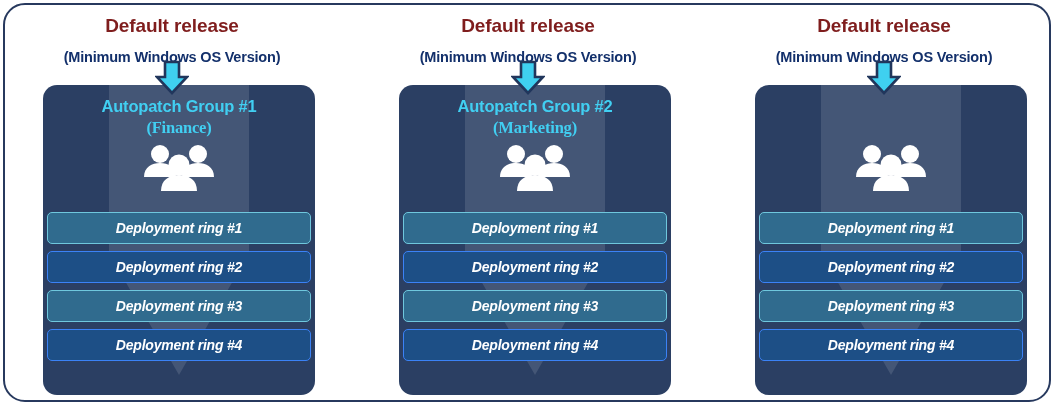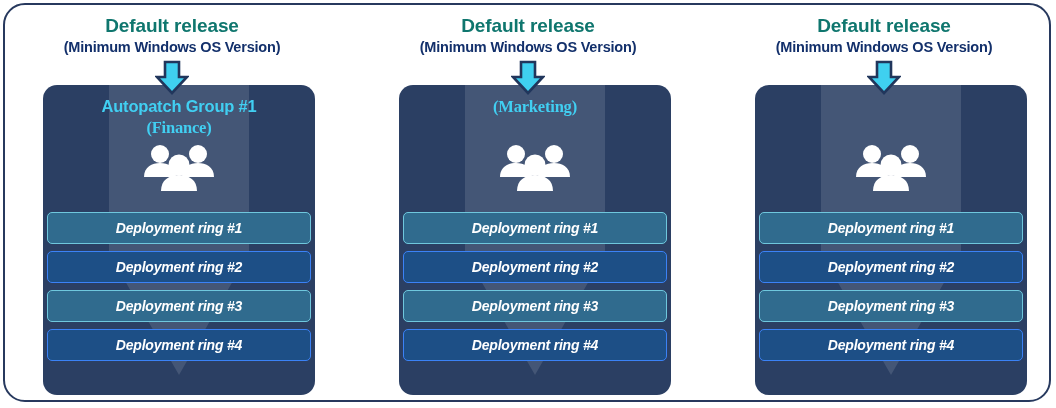--- a/index.html
+++ b/index.html
@@ -59,30 +59,30 @@
   .heading {
     position: absolute;
     left: 0;
     top: 14px;
     width: 290px;
     text-align: center;
   }
   .heading-title {
     font-size: 19px;
     font-weight: bold;
-    color: #0f766e;
+    color: #7f1d1d;
     letter-spacing: -0.1px;
     line-height: 23px;
   }
   .heading-sub {
     font-size: 14.5px;
     font-weight: bold;
     color: #13306b;
     line-height: 19px;
-    margin-top: 1px;
+    margin-top: 11px;
     letter-spacing: -0.2px;
   }
 
   
   .arrow-wrap {
     position: absolute;
     left: 50%;
     top: 60px;
     transform: translateX(-50%);
     width: 34px;
@@ -250,20 +250,21 @@
           <path d="M10 2 H24 V17 H32 L17 33 L2 17 H10 Z" fill="#3fd0f0" stroke="#21365c" stroke-width="2.6" stroke-linejoin="miter"></path>
         </svg>
       </div>
 
       <div class="card">
         <svg class="funnel" viewBox="0 0 272 310" preserveAspectRatio="none">
           <polygon points="66,0 206,0 206,168 136,290 66,168" fill="rgba(255,255,255,0.12)"></polygon>
         </svg>
 
         <div class="card-title">
+          <span>Autopatch Group #2</span>
           <span class="sub-line">(Marketing)</span>
         </div>
 
         <div class="people-icon">
           <svg width="74" height="50" viewBox="0 0 74 50">
             <circle cx="18" cy="11" r="9" fill="#ffffff"></circle>
             <path d="M2 34 C2 24 10 20 18 20 C26 20 34 24 34 34 Z" fill="#ffffff"></path>
             <circle cx="56" cy="11" r="9" fill="#ffffff"></circle>
             <path d="M40 34 C40 24 48 20 56 20 C64 20 72 24 72 34 Z" fill="#ffffff"></path>
             <circle cx="37" cy="22" r="10.5" fill="#ffffff"></circle>

